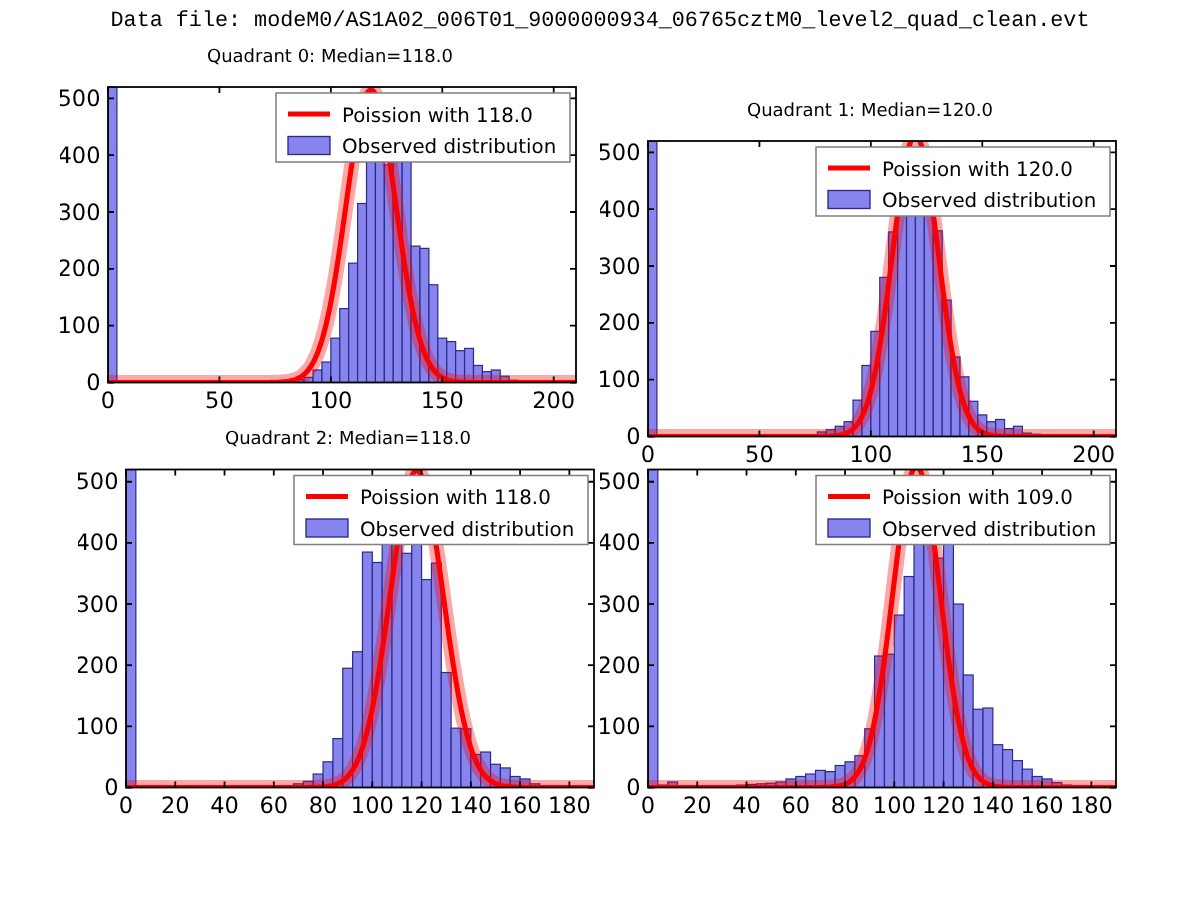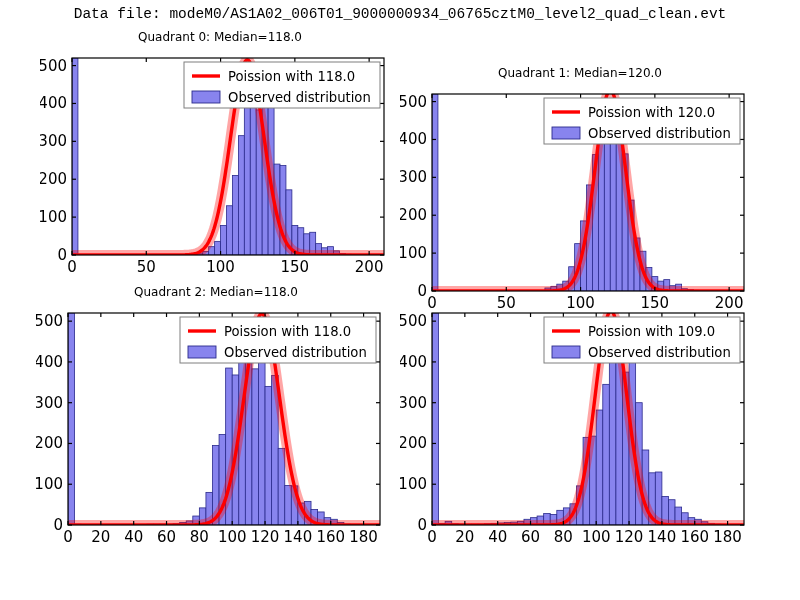--- a/index.html
+++ b/index.html
@@ -230,21 +230,21 @@
           <g>
             <rect x="144" y="32" width="196" height="46" fill="#ffffff" stroke="#7f7f7f" stroke-width="1"></rect>
             <line x1="152" y1="46" x2="180" y2="46" stroke="#ff0000" stroke-width="3.4"></line>
             <text x="188" y="51" class="legend-label">Poission with 120.0</text>
             <rect x="152" y="61" width="28" height="12" fill="#8884ee" stroke="#2a2a8c" stroke-width="0.9"></rect>
             <text x="188" y="72" class="legend-label">Observed distribution</text>
           </g>
         </svg>
       </div>
   </div>
-  <div class="panel" id="panel-2" style="left: 36px; top: 285px; width: 360px; height: 270px;">
+  <div class="panel" id="panel-2" style="left: 52px; top: 285px; width: 360px; height: 270px;">
     <div class="panel-title">Quadrant 2: Median=118.0</div>
     <div class="panel-plot">
         <svg width="360" height="270" viewBox="0 0 360 270">
           <defs>
             <clipPath id="clip-2">
               <rect x="32" y="28" width="312" height="212"></rect>
             </clipPath>
           </defs>
           <rect x="32" y="28" width="312" height="212" fill="#ffffff"></rect>
           <g clip-path="url(#clip-2)">

